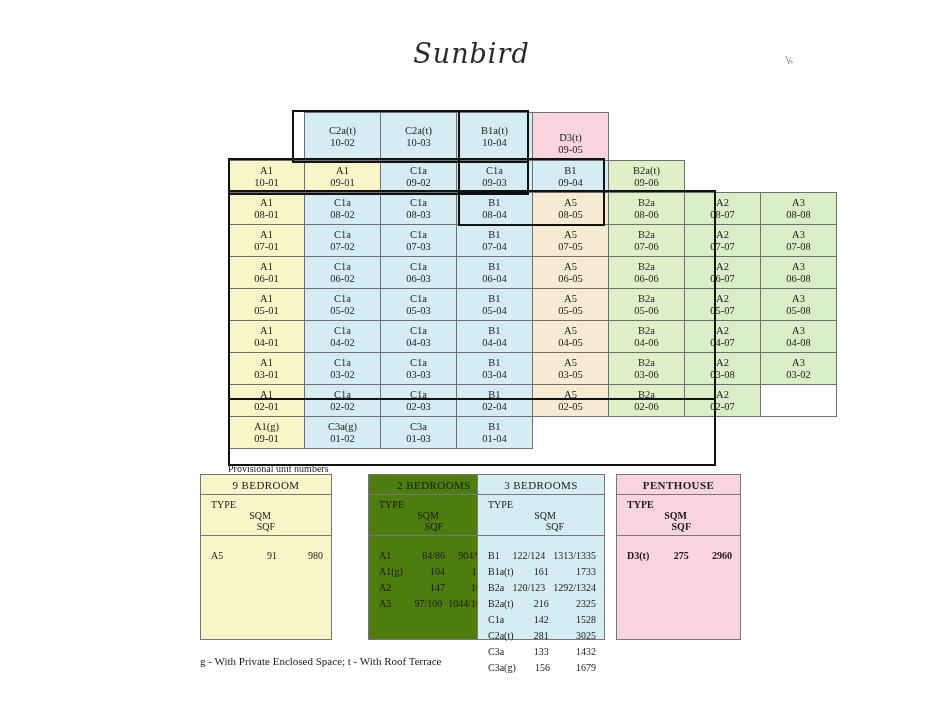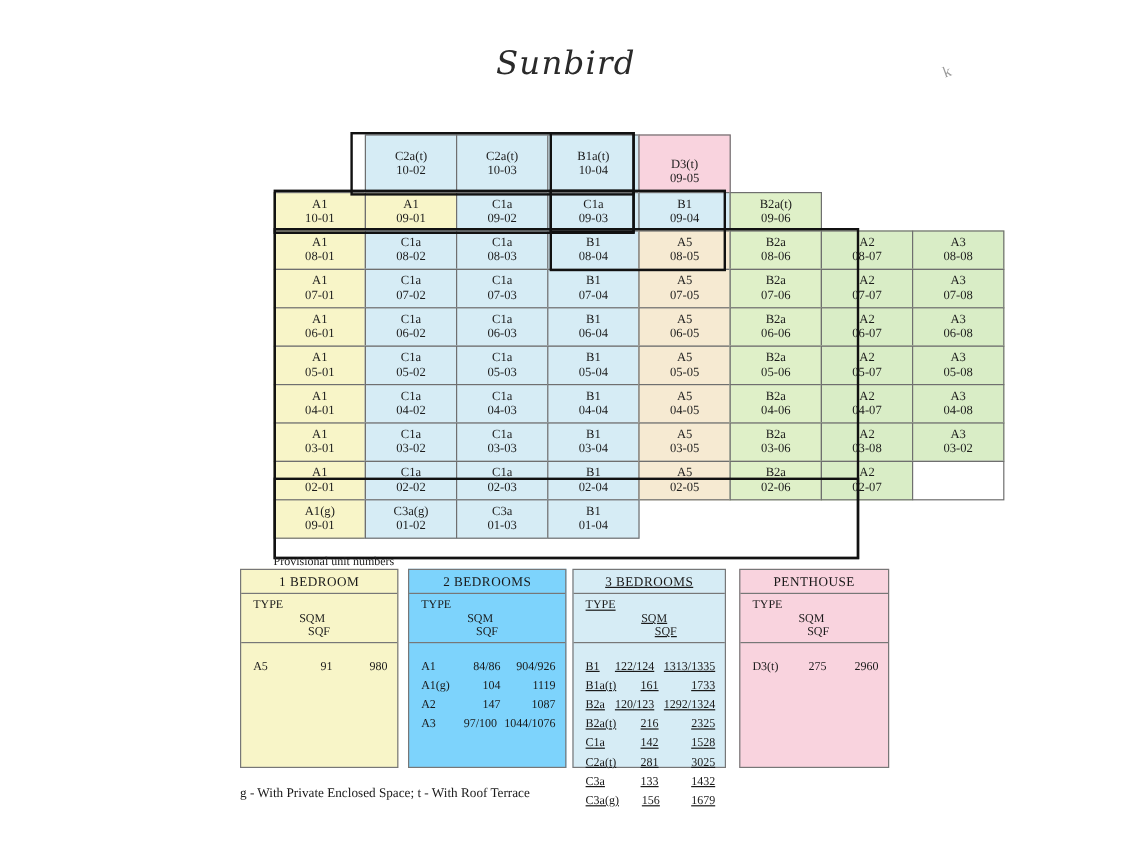--- a/index.html
+++ b/index.html
@@ -125,22 +125,22 @@
     display: flex;
     line-height: 16px;
   }
   .col-type { width: 46px; }
   .col-sqm  { width: 60px; text-align: right; padding-right: 6px;}
   .col-sqf  { width: 64px; text-align: right; }
   .legend.wide .col-type { width: 50px; }
   .legend.wide .col-sqm  { width: 68px; text-align: right; padding-right: 8px;}
   .legend.wide .col-sqf  { width: 76px; text-align: right; }
   .l-yellow { background: #f8f5c8; }
-  .l-green  { background: #7dd3fc; }
-  .l-blue   { background: #d6ecf5; text-decoration: underline; }
+  .l-green  { background: #4d7c0f; margin-left: 28px; }
+  .l-blue   { background: #d6ecf5; }
   .l-pink   { background: #f9d3de; }
   .footnote {
     position: absolute;
     top: 655px;
     left: 200px;
     font-size: 11px;
     color: #1a1a1a;
   }
 </style>
 </head>
@@ -458,21 +458,21 @@
   <div class="outline" style="top:110px; left:292px; width:233px; height:49px;"></div>
   <div class="outline" style="top:110px; left:458px; width:67px; height:80px;"></div>
   <div class="outline" style="top:158px; left:228px; width:297px; height:33px;"></div>
   <div class="outline" style="top:158px; left:458px; width:143px; height:64px;"></div>
   <div class="outline" style="top:190px; left:228px; width:484px; height:272px;"></div>
   <div class="outline" style="top:398px; left:228px; width:484px; height:64px;"></div>
 
   <div class="prov">Provisional unit numbers</div>
 
   <div class="legend l-yellow" style="top:474px; left:200px; width:132px; height:166px;">
-    <div class="lg-head">1 BEDROOM</div>
+    <div class="lg-head">9 BEDROOM</div>
     <div class="lg-cols">
       <span class="col-type">TYPE</span>
       <span class="col-sqm">SQM</span>
       <span class="col-sqf">SQF</span>
     </div>
     <div class="lg-body">
         <div class="lg-row">
           <span class="col-type">A5</span>
           <span class="col-sqm">91</span>
           <span class="col-sqf">980</span>
@@ -555,21 +555,21 @@
           <span class="col-sqf">1432</span>
         </div>
         <div class="lg-row">
           <span class="col-type">C3a(g)</span>
           <span class="col-sqm">156</span>
           <span class="col-sqf">1679</span>
         </div>
       </div>
   </div>
 
-  <div class="legend l-pink" style="top:474px; left:616px; width:125px; height:166px;">
+  <div class="legend l-pink" style="top:474px; left:616px; width:125px; height:166px;font-weight:bold;">
     <div class="lg-head">PENTHOUSE</div>
     <div class="lg-cols">
       <span class="col-type">TYPE</span>
       <span class="col-sqm">SQM</span>
       <span class="col-sqf">SQF</span>
     </div>
     <div class="lg-body">
         <div class="lg-row">
           <span class="col-type">D3(t)</span>
           <span class="col-sqm">275</span>

